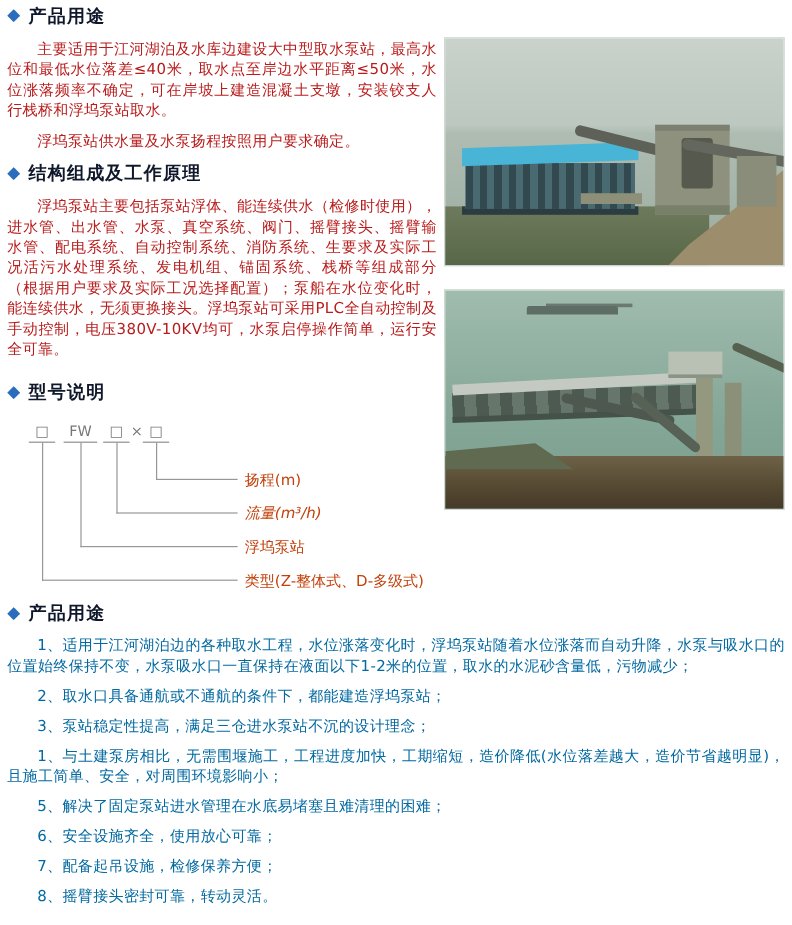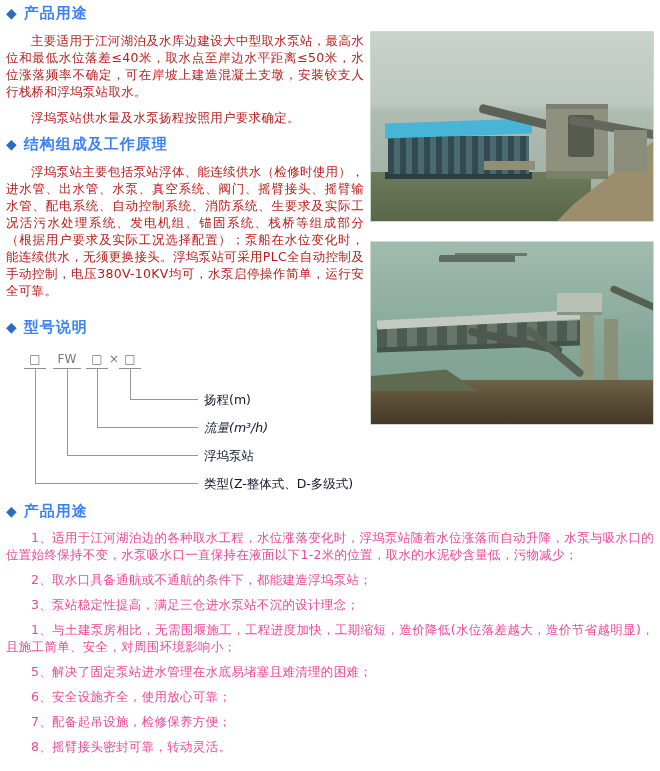--- a/index.html
+++ b/index.html
@@ -5,41 +5,41 @@
   * { margin:0; padding:0; box-sizing:border-box; }
   html,body { background:#ffffff; }
   body { font-family:"DejaVu Sans","Liberation Sans",sans-serif; }
   .page {
     position:relative; width:660px; height:771px; background:#ffffff;
     overflow:hidden;
   }
   .section { position:absolute; }
   .heading { display:flex; align-items:center; gap:7px; }
   .diamond { color:#2a6cbd; font-size:14px; line-height:1; transform:translateY(-1px); }
-  .heading-text { font-size:15px; font-weight:bold; color:#3b82f6; letter-spacing:1px; }
+  .heading-text { font-size:15px; font-weight:bold; color:#0f172a; letter-spacing:1px; }
   .para {
     font-size:12.5px; color:#b91c1c; line-height:17px;
     text-align:justify; text-indent:2em; margin-top:9px; letter-spacing:0.3px;
   }
   .feature-item {
-    font-size:12.5px; color:#ec4899; line-height:17px;
+    font-size:12.5px; color:#0369a1; line-height:17px;
     text-align:justify; text-indent:2em; margin-bottom:8px; letter-spacing:0.3px;
     list-style:none;
   }
   
   .diagram { position:relative; margin-top:15px; height:150px; }
   .sym {
     position:absolute; top:0; height:17px; text-align:center;
     font-size:12px; color:#787878; border-bottom:1px solid #8f8f8f; line-height:15px;
   }
   .sym.no-line { border-bottom:none; }
   .connector {
     position:absolute; border-left:1px solid #979797; border-bottom:1px solid #979797;
   }
-  .dlabel { position:absolute; left:198px; font-size:12.5px; color:#0f172a; white-space:nowrap; }
+  .dlabel { position:absolute; left:198px; font-size:12.5px; color:#c2410c; white-space:nowrap; }
   
   .photo { position:absolute; left:370px; width:284px; overflow:hidden; border:1px solid #cfd8d2; }
   .photo * { position:absolute; }
   
   .p1 { top:31px; height:191px;
     background:linear-gradient(180deg,#c9d2cb 0%,#bcc8c0 38%,#aebcb2 42%,#a5b4a9 72%,#9cab9f 100%); }
   .p1-grass { left:0; bottom:0; width:78%; height:26%; background:linear-gradient(180deg,#6d7a5c,#596749); }
   .p1-bank { right:0; bottom:0; width:34%; height:42%; background:#9c8d6c;
     clip-path:polygon(100% 0,100% 100%,0 100%,18% 78%); }
   .p1-barge-roof { left:5%; top:47%; width:52%; height:8%; background:#48b4d6; transform:skewY(-2deg); }

